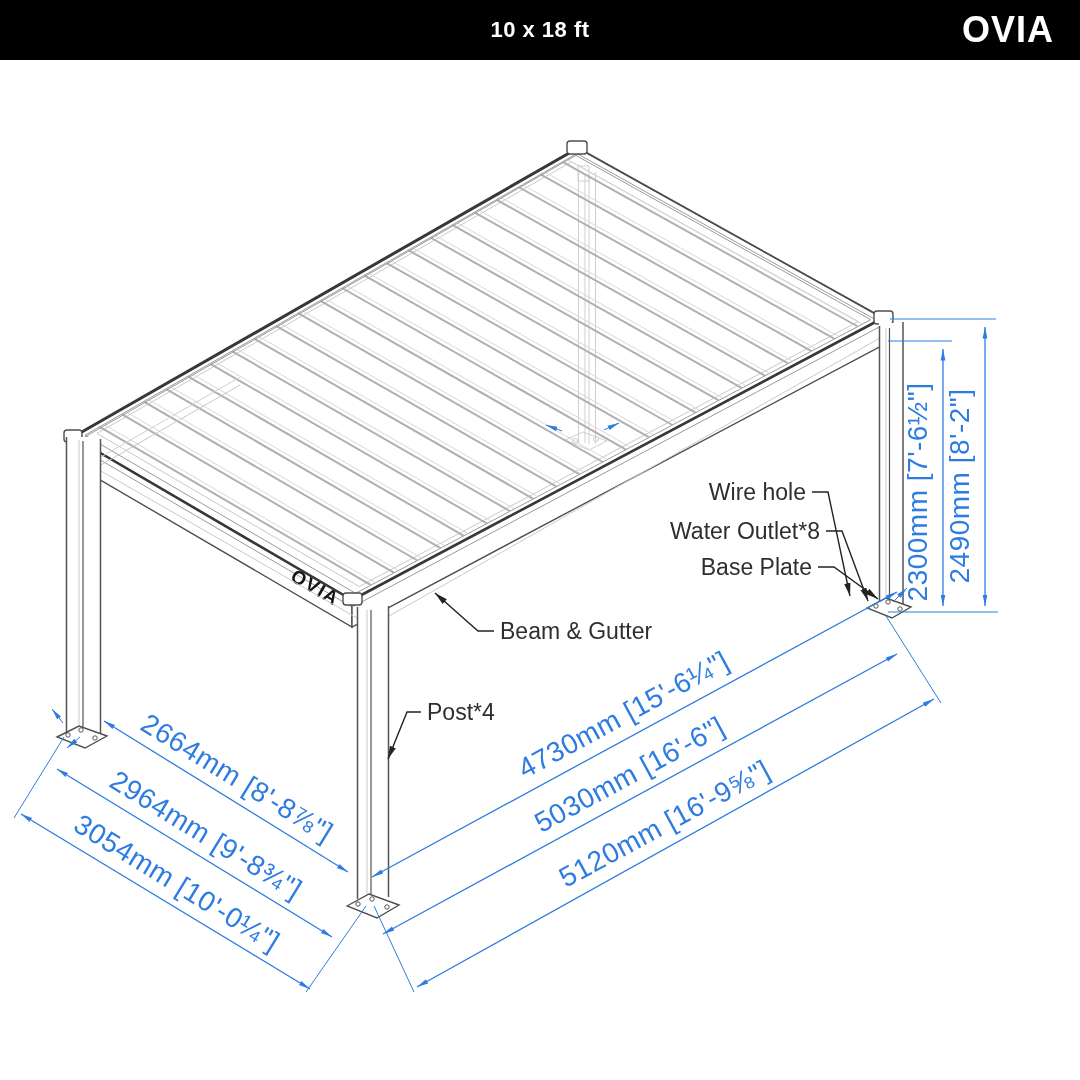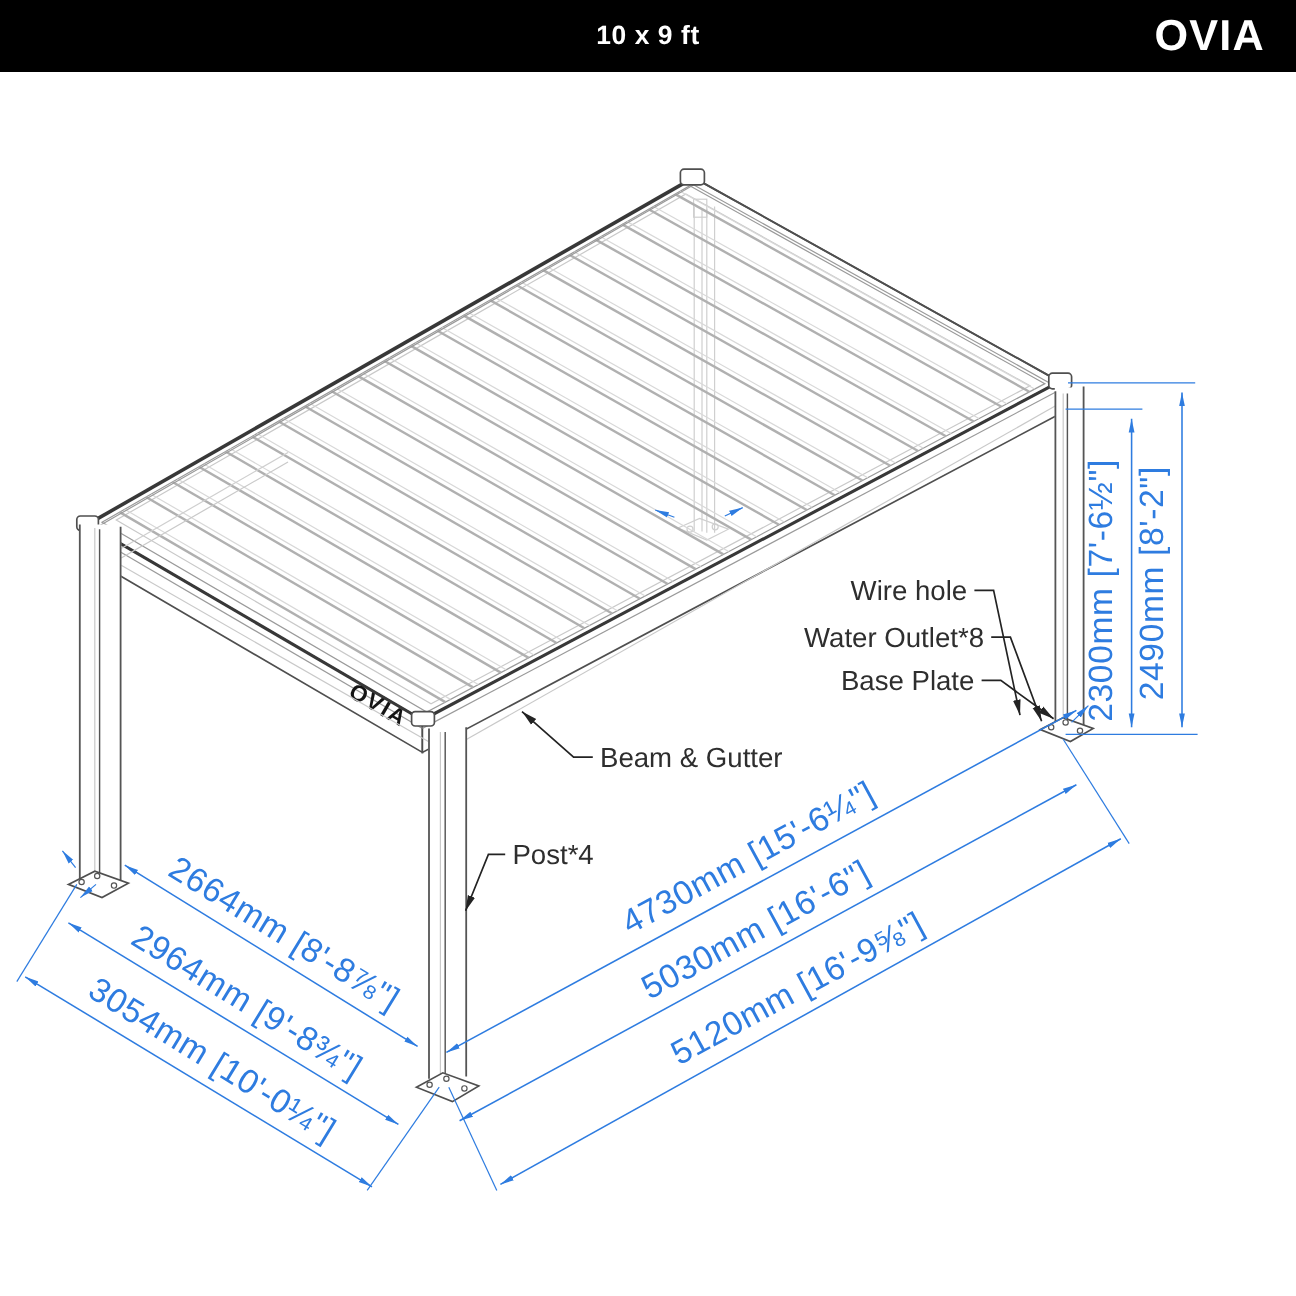--- a/index.html
+++ b/index.html
@@ -24,21 +24,21 @@
   .dimtxt{fill:#2E7CE0;font-size:28px;letter-spacing:.5px;}
   .lbl{fill:#2e2e2e;font-size:23px;}
   .logo{fill:#141414;font-size:19px;font-weight:bold;letter-spacing:1.5px;}
 </style>
 </head>
 <body>
 
 <div class="stage">
 
   <div class="topbar">
-    <span class="title">10 x 9 ft</span>
+    <span class="title">10 x 18 ft</span>
     <span class="brand">OVIA</span>
   </div>
 
   <svg class="draw" width="1080" height="1080" viewBox="0 0 1080 1080">
     <defs>
       <marker id="kArr" markerUnits="userSpaceOnUse" markerWidth="18" markerHeight="9" refX="13" refY="4" orient="auto-start-reverse">
         <path d="M0,0.8 L13,4 L0,7.2 Z" fill="#232323"></path>
       </marker>
       <marker id="bArr" markerUnits="userSpaceOnUse" markerWidth="14" markerHeight="8" refX="11.5" refY="3.4" orient="auto-start-reverse">
         <path d="M0,1 L11.5,3.4 L0,5.8 Z" fill="#2E7CE0"></path>

